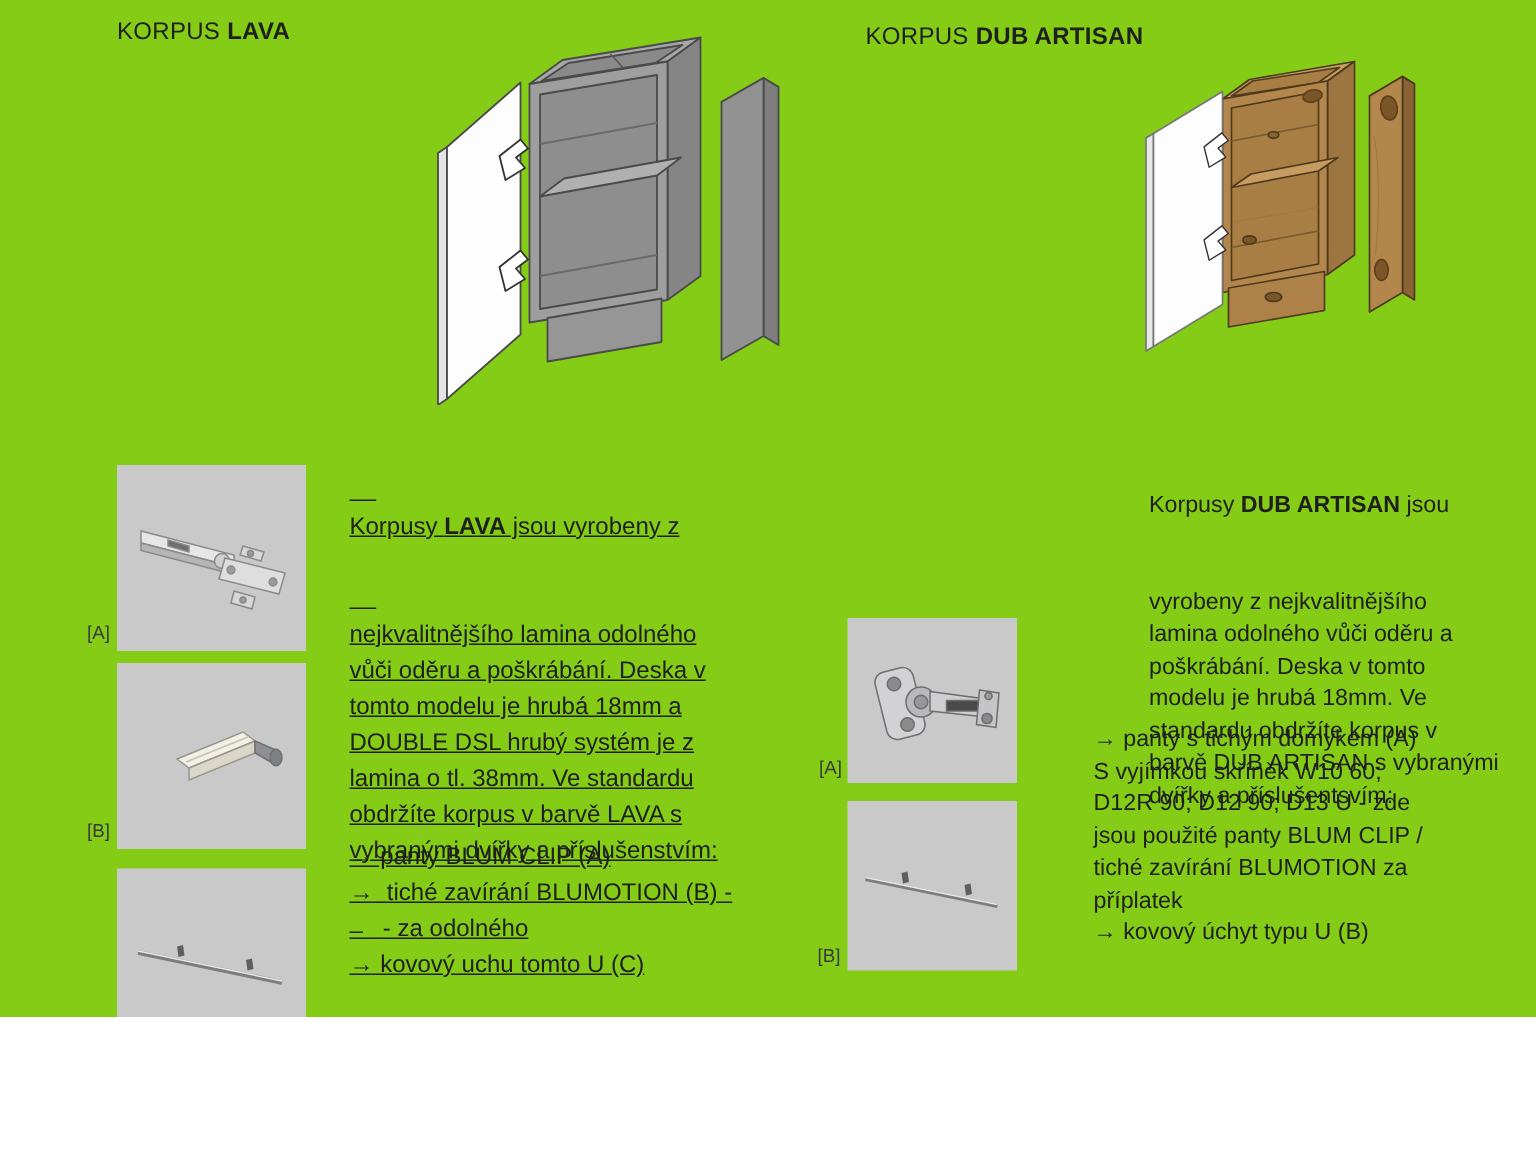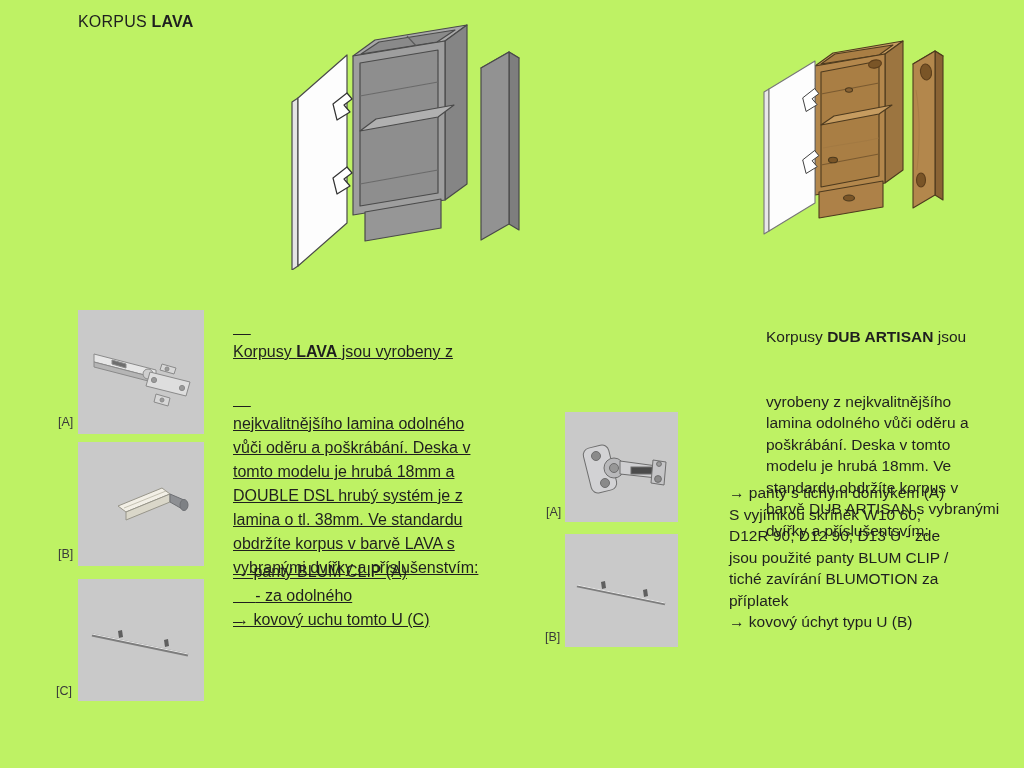--- a/index.html
+++ b/index.html
@@ -1,17 +1,17 @@
 <!DOCTYPE html>
 <html><head>
 <meta charset="utf-8">
 <style>
   html,body { margin:0; padding:0; background:#ffffff; }
   .page {
-    position:relative; width:1024px; height:768px; background:#bef264;
+    position:relative; width:1024px; height:678px; background:#84cc16;
     font-family:"Liberation Sans", sans-serif; color:#1f1f1f; overflow:hidden;
   }
   .title { position:absolute; font-size:16px; letter-spacing:.2px; white-space:nowrap; }
   .title .bold { font-weight:700; }
   .para { position:absolute; white-space:pre-wrap; }
   .para-left  { font-size:16px;   line-height:24px;   width:300px;text-decoration:underline; }
   .para-right { font-size:15.5px; line-height:21.5px; width:275px; }
   .text-line { min-height:1em; }
   .first-line .bold { font-weight:700; }
   .hw-box { position:absolute; background:#c9c9c9; }
@@ -104,22 +104,25 @@
       <polygon points="40,52 44,51 45,58 41,59" fill="#5f5f5f"></polygon>
       <polygon points="86,61 90,60 91,67 87,68" fill="#5f5f5f"></polygon>
     </svg>
   </div>
   <span class="hw-label" style="left:56px; top:684px;">[C]</span>
 
   <div class="para para-left" style="left:233px; top:292px;">
     <div class="text-line first-line"><span>Korpusy </span><span class="bold">LAVA</span><span> jsou vyrobeny z</span></div>
     <div><div class="text-line">nejkvalitnějšího lamina odolného</div><div class="text-line">vůči oděru a poškrábání. Deska v</div><div class="text-line">tomto modelu je hrubá 18mm a</div><div class="text-line">DOUBLE DSL hrubý systém je z</div><div class="text-line">lamina o tl. 38mm. Ve standardu</div><div class="text-line">obdržíte korpus v barvě LAVA s</div><div class="text-line">vybranými dvířky a příslušenstvím:</div></div>
   </div>
-  <div class="para para-left" style="left:233px; top:522px;margin-top:38px;"><div class="text-line">→ panty BLUM CLIP (A)</div><div class="text-line">     - za odolného</div><div class="text-line">→ kovový uchu tomto U (C)</div></div>
+  <div class="para para-left" style="left:233px; top:522px;margin-top:38px;"><div class="text-line">→ panty BLUM CLIP (A)</div><div class="text-line">→  tiché zavírání BLUMOTION (B) -</div><div class="text-line">     - za odolného</div><div class="text-line">→ kovový uchu tomto U (C)</div></div>
 
+  <div class="title" style="left:577px; top:16px;">
+    <span>KORPUS </span><span class="bold">DUB ARTISAN</span>
+  </div>
 
   <div class="cab" style="left:763px; top:30px; width:188px; height:215px;">
     <svg viewBox="0 0 188 215">
       <g stroke="#4d3a1e" stroke-width="1.1" stroke-linejoin="round">
 
         <g>
           <polygon points="150,34 172,21 180,26 158,39" fill="#c79d60"></polygon>
           <polygon points="172,21 180,26 180,170 172,165" fill="#8a6334"></polygon>
           <polygon points="150,34 172,21 172,165 150,178" fill="#b3874c"></polygon>
           <ellipse cx="163" cy="42" rx="5.5" ry="8" fill="#7a5527" stroke="#5d3f1c" transform="rotate(-8 163 42)"></ellipse>

